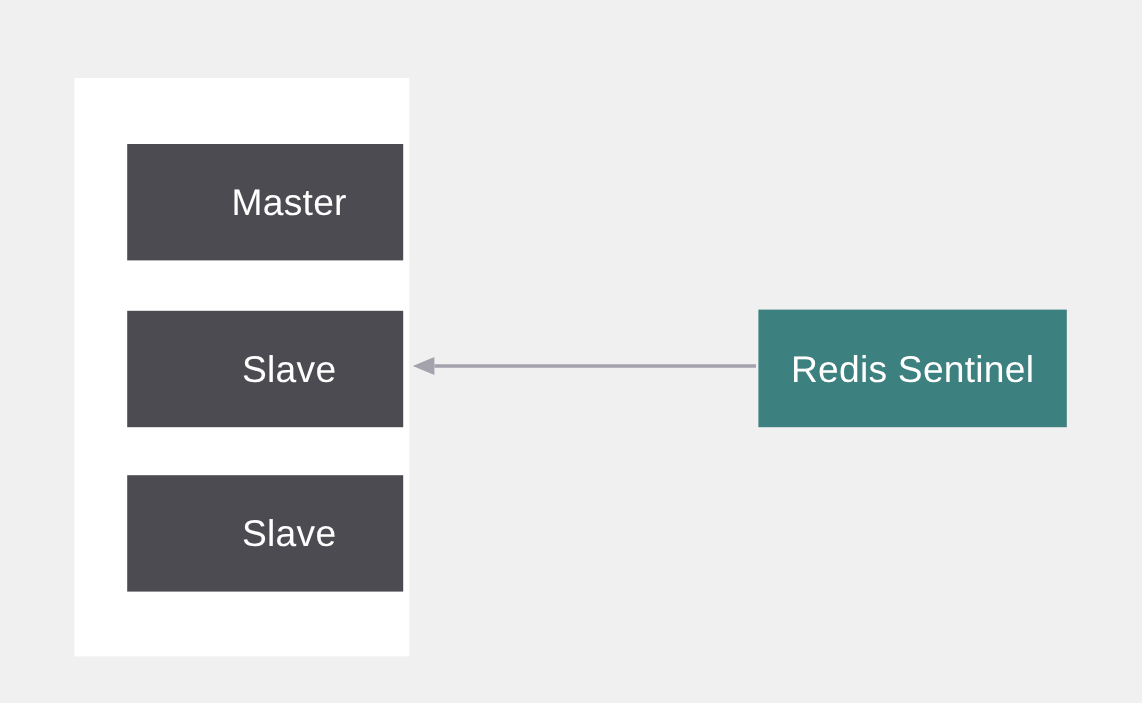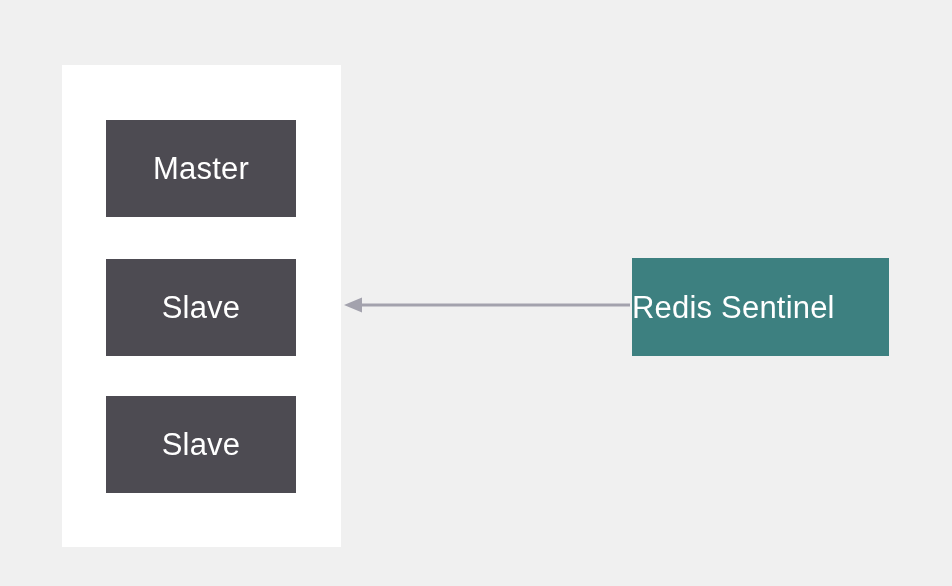--- a/index.html
+++ b/index.html
@@ -30,20 +30,21 @@
   }
   .node-box {
     position: absolute;
     left: 106px;
     width: 190px;
     height: 97px;
     background: #4d4b52;
     display: flex;
     align-items: center;
     justify-content: center;
+    padding-left: 40px;
   }
   .node-box.master  { top: 120px; }
   .node-box.slave-1 { top: 259px; }
   .node-box.slave-2 { top: 396px; }
   .node-label {
     color: #ffffff;
     font-size: 31px;
     font-family: "Liberation Sans", sans-serif;
     font-weight: normal;
     line-height: 1;
@@ -51,20 +52,21 @@
   }
   .sentinel-box {
     position: absolute;
     left: 632px;
     top: 258px;
     width: 257px;
     height: 98px;
     background: #3d8080;
     display: flex;
     align-items: center;
+    justify-content: center;
   }
   .sentinel-label {
     color: #ffffff;
     font-size: 31px;
     font-family: "Liberation Sans", sans-serif;
     font-weight: normal;
     line-height: 1;
     letter-spacing: 0.2px;
   }
   .connector {

